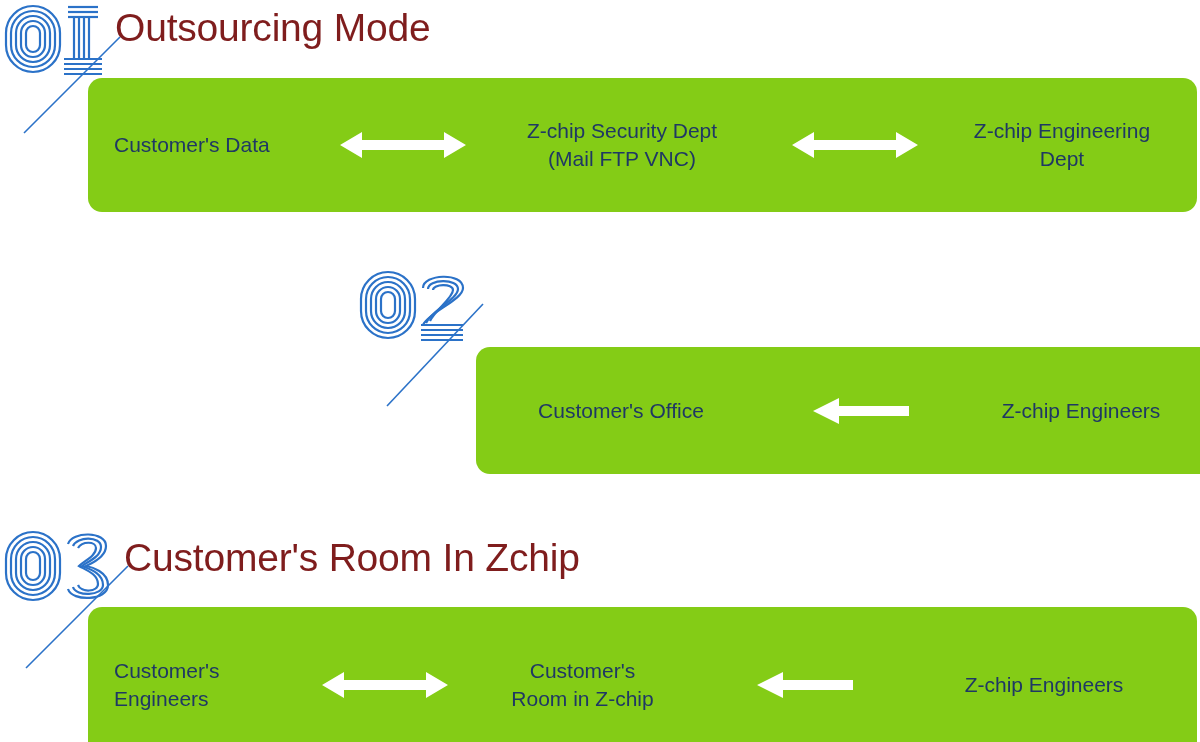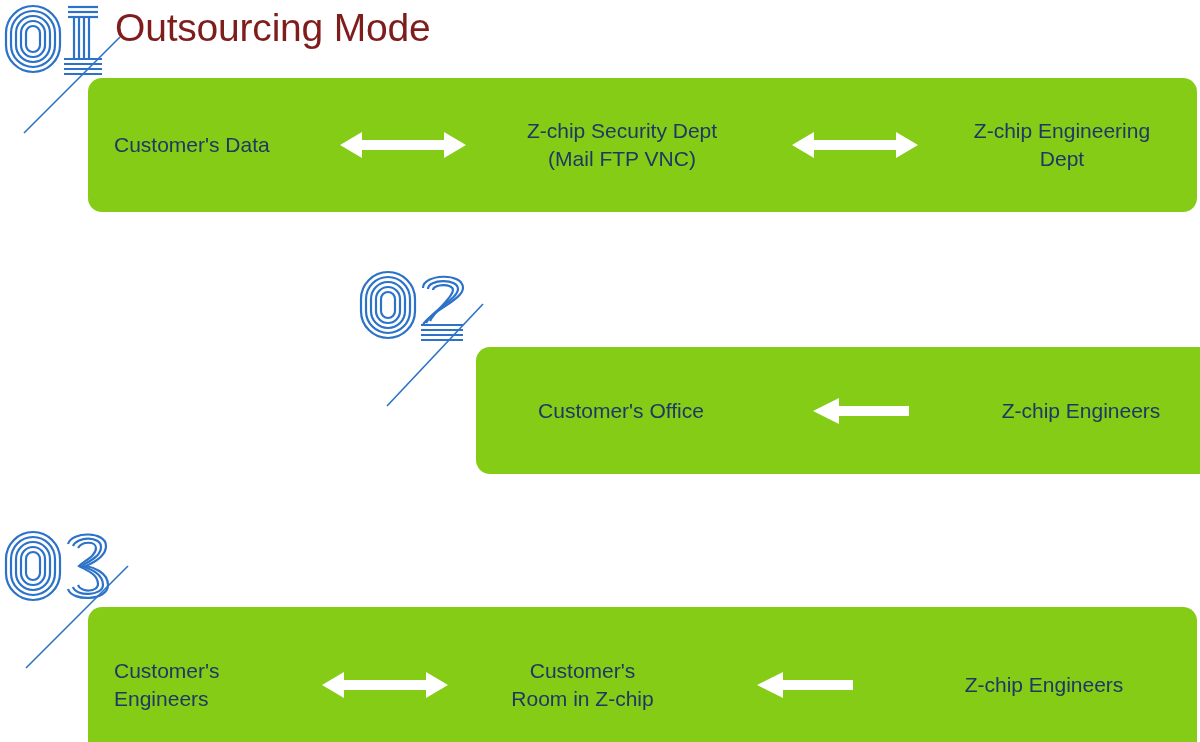--- a/index.html
+++ b/index.html
@@ -188,20 +188,21 @@
         <path d="M71 18 C75 8, 99 8, 99 19 C99 29, 85 34, 80 38 C87 41, 101 45, 101 57 C101 68, 74 69, 71 59"></path>
         <path d="M76 20 C80 13, 94 13, 94 20 C94 28, 82 33, 77 38 C84 42, 96 46, 96 56 C96 64, 79 65, 76 57"></path>
       </g>
     </svg>
   </div>
 
   <svg class="connector" style="left:22px; top:562px;" width="112" height="112">
     <line x1="4" y1="106" x2="106" y2="4" stroke="#2B72C8" stroke-width="1.6"></line>
   </svg>
 
+  <div class="section-title" style="left:124px; top:538px;">Customer's Room In Zchip</div>
 
   <div class="bar" style="left:88px; top:607px; width:1109px; height:155px;
               border-bottom-left-radius:0; border-bottom-right-radius:0;">
     <div style="width:222px; padding-left:26px; box-sizing:border-box;">
       <div class="bar-cell left-align">Customer's
 Engineers</div>
     </div>
     <div class="arrow-wrap" style="width:150px;">
       <svg width="126" height="32" viewBox="0 0 126 32" aria-hidden="true">
         <path d="M0 16 L22 3 L22 11 L104 11 L104 3 L126 16 L104 29 L104 21 L22 21 L22 29 Z" fill="#ffffff"></path>

